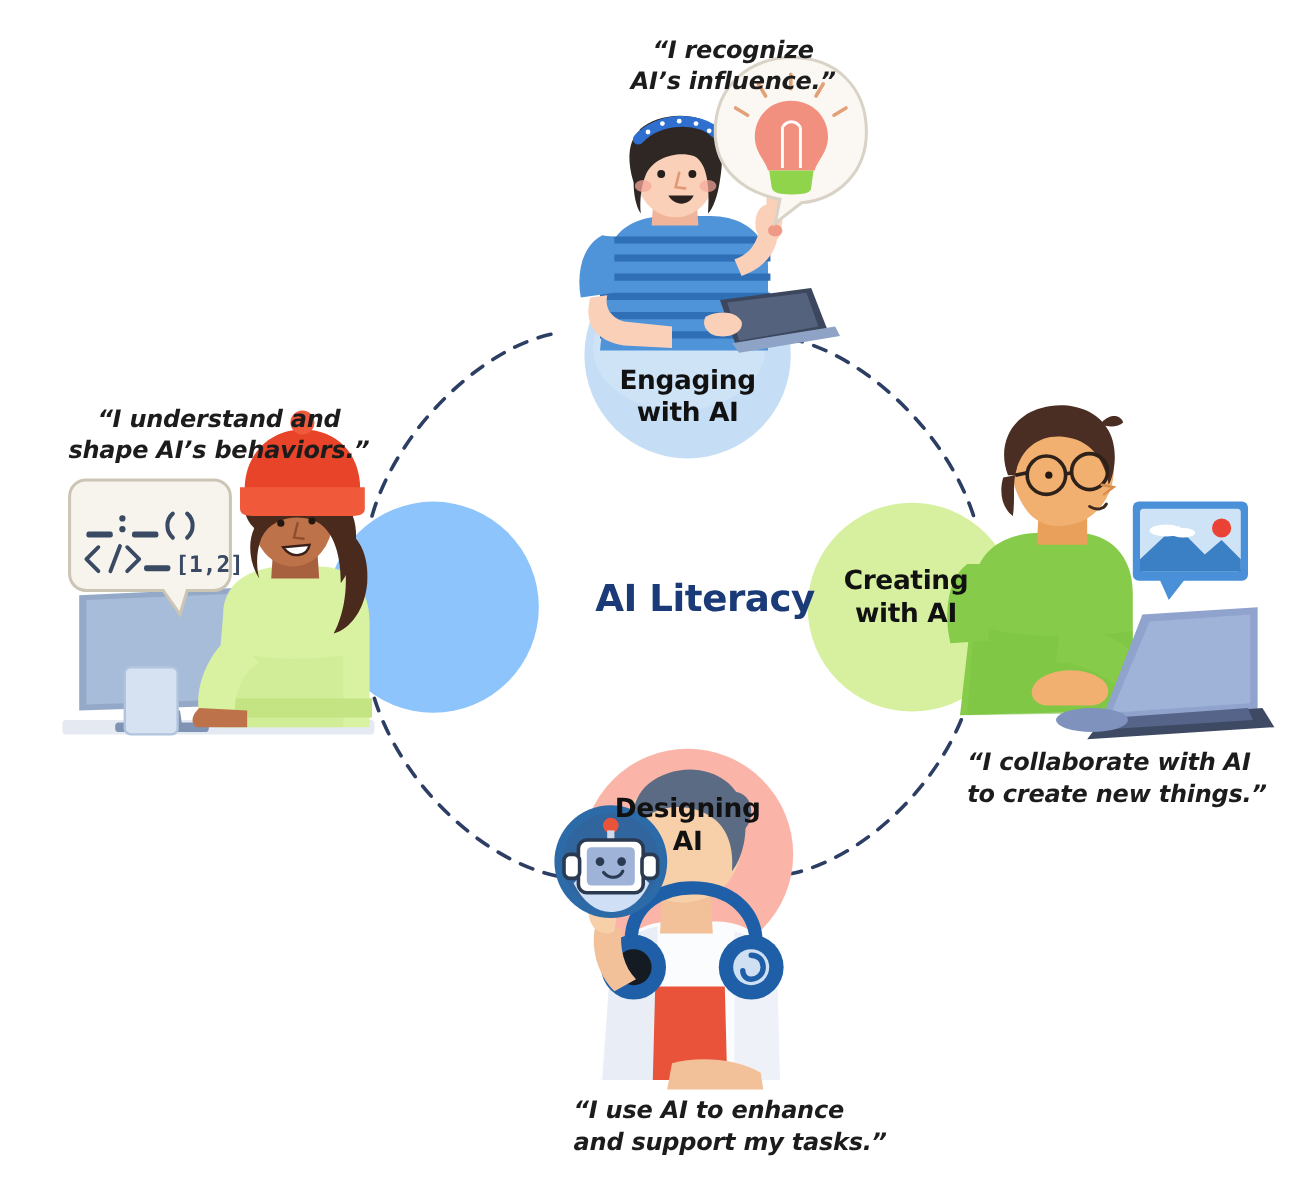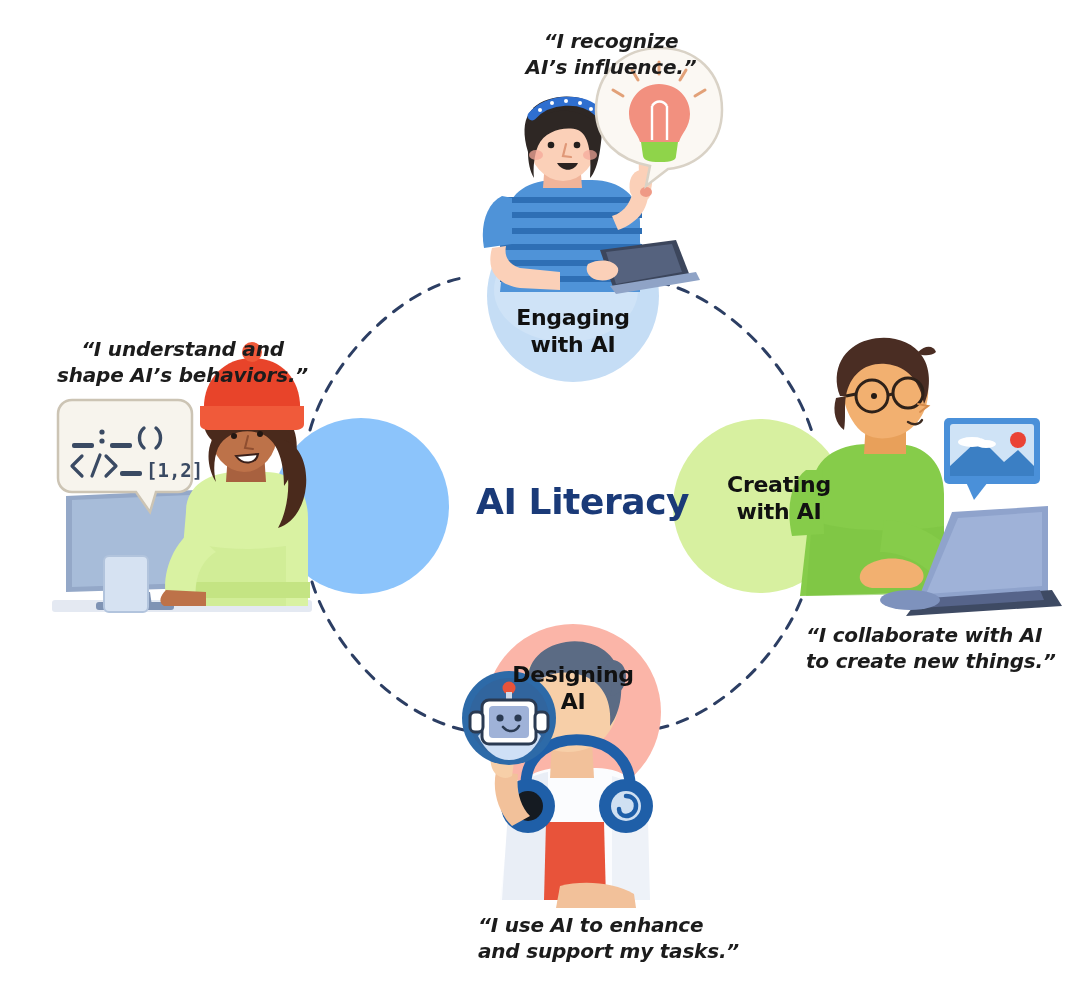--- a/index.html
+++ b/index.html
@@ -42,25 +42,25 @@
     font-weight: 700;
     font-size: 22px;
     line-height: 1.22;
     color: #111111;
     text-align: center;
     white-space: pre-line;
     letter-spacing: -0.3px;
   }
   #center-title {
     position: absolute;
-    left: 476px;
+    left: 496px;
     top: 481px;
     font-family: "DejaVu Sans", "Liberation Sans", sans-serif;
     font-weight: 700;
-    font-size: 36px;
+    font-size: 31px;
     color: #1a3a78;
     letter-spacing: -0.4px;
   }
   svg.layer {
     position: absolute;
     left: 0; top: 0;
     width: 1084px;
     height: 987px;
     overflow: visible;
   }
@@ -361,21 +361,21 @@
     <div class="quote" id="quote-creating">“I collaborate with AI
 to create new things.”</div>
 
     <div class="quote" id="quote-managing">“I use AI to enhance
 and support my tasks.”</div>
 
     <div class="node-label" style="left:498px; top:305px; width:150px;">Engaging
 with AI</div>
 
 
-    <div class="node-label" style="left:704px; top:472px; width:150px;">Creating
+    <div class="node-label" style="left:680px; top:472px; width:150px;">Creating
 with AI</div>
 
     <div class="node-label" style="left:498px; top:662px; width:150px;">Designing AI</div>
 
     <div id="center-title">AI Literacy</div>
   </div>
 
 </div>
 
 </body></html>

